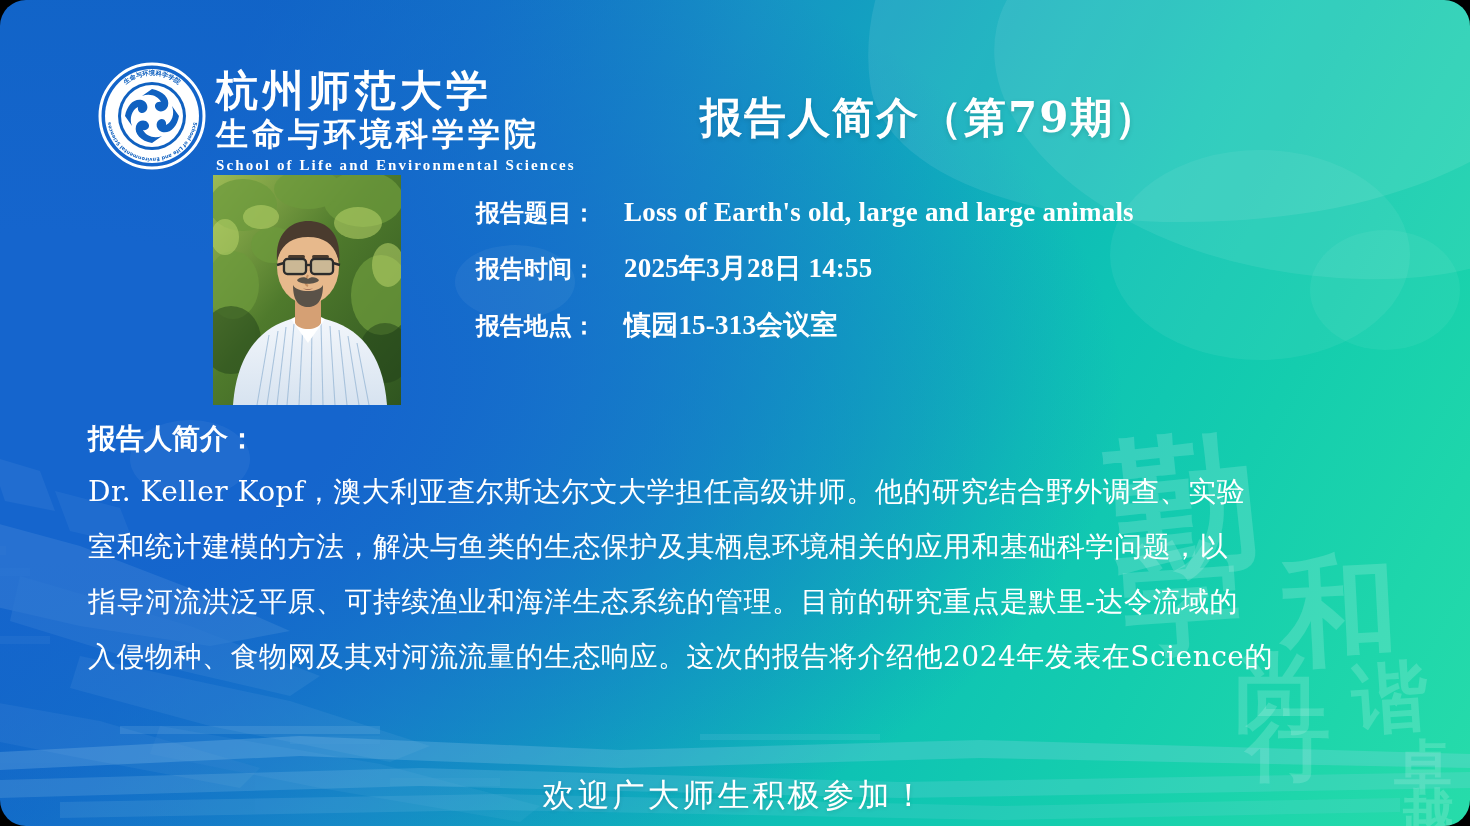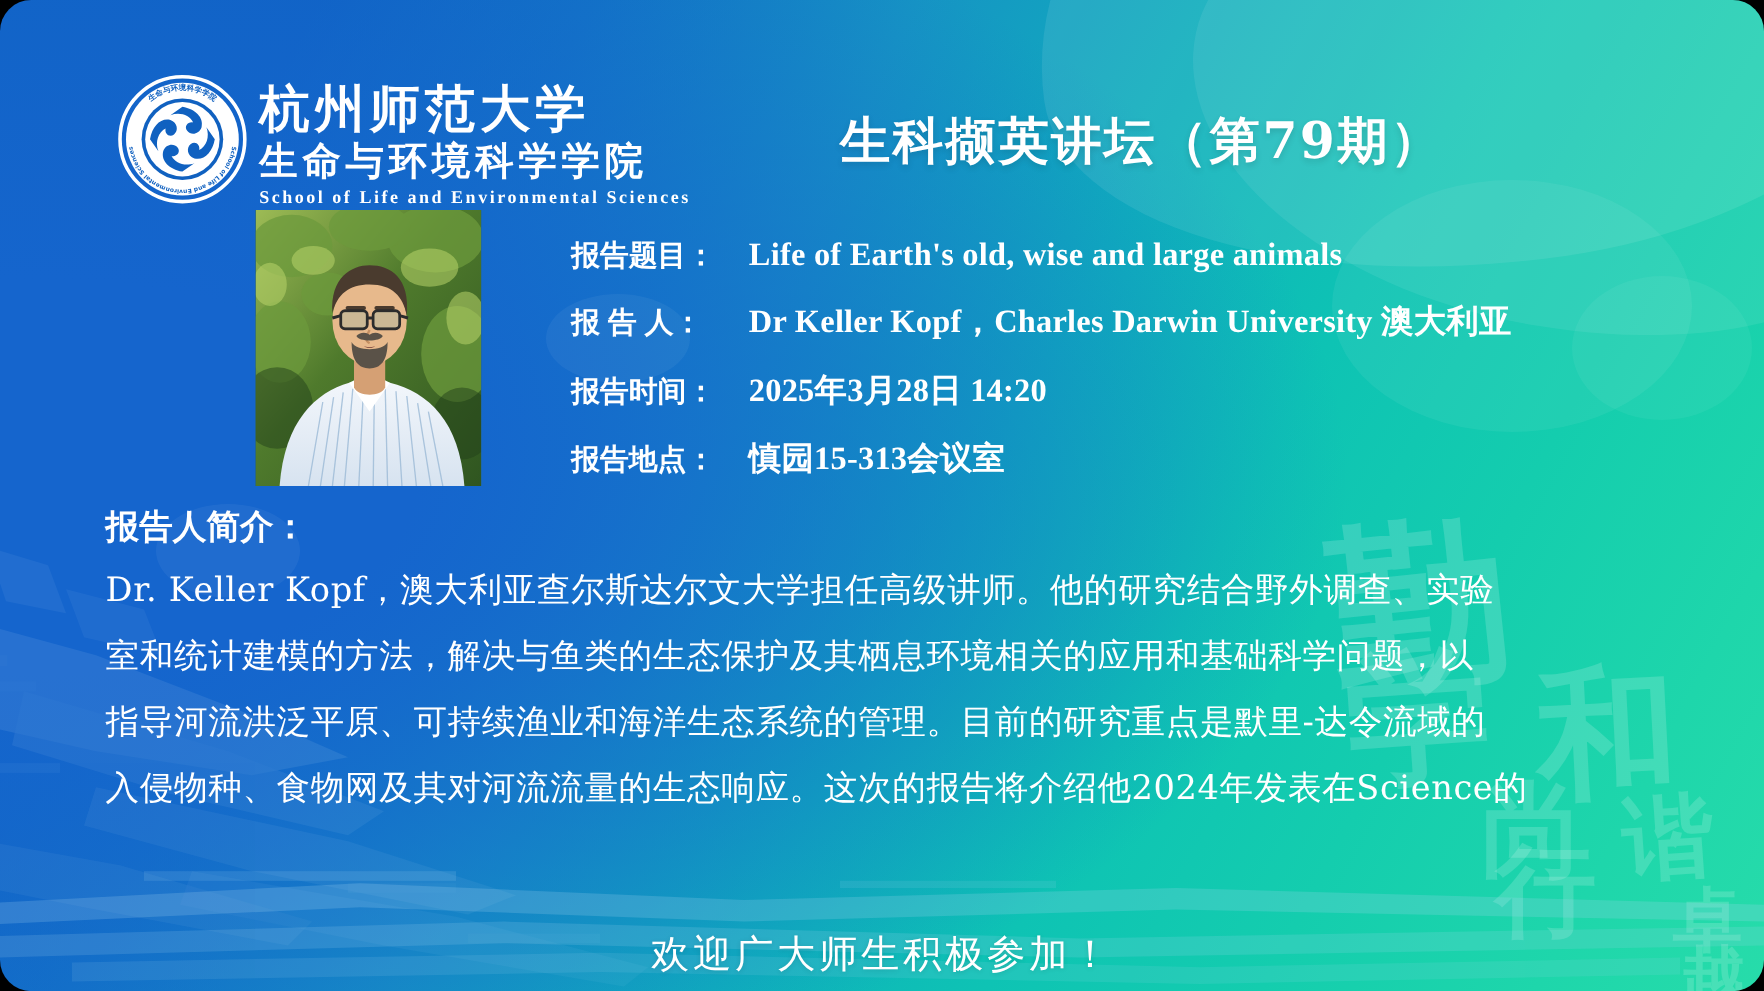--- a/index.html
+++ b/index.html
@@ -189,21 +189,21 @@
         <path id="arcBot" d="M96 54 A42 42 0 0 1 12 54" fill="none"></path>
       </defs>
     </svg>
 
     <div class="school-name">
       <div class="cn-line1">杭州师范大学</div>
       <div class="cn-line2">生命与环境科学学院</div>
       <div class="en-line">School of Life and Environmental Sciences</div>
     </div>
 
-    <div class="poster-title">生科撷英讲坛（第79期）</div>
+    <div class="poster-title">报告人简介（第79期）</div>
   </div>
 
   <div class="portrait">
     <svg viewBox="0 0 188 230" preserveAspectRatio="none">
       <defs>
         <linearGradient id="folig" x1="0" y1="0" x2="1" y2="1">
           <stop offset="0%" stop-color="#9dbb55"></stop>
           <stop offset="45%" stop-color="#4f7a2c"></stop>
           <stop offset="100%" stop-color="#2f5520"></stop>
         </linearGradient>
@@ -275,29 +275,25 @@
 
       <path d="M80 110 C80 126 86 132 95 132 C104 132 110 126 110 110 C106 118 84 118 80 110 Z" fill="#5a5248"></path>
       <path d="M84 105 C86 102 92 101 95 104 C98 101 104 102 106 105 C104 110 86 110 84 105 Z" fill="#5a5248"></path>
       <path d="M89 112 C92 116 98 116 101 112 C99 115 91 115 89 112 Z" fill="#8d5a4a"></path>
     </svg>
   </div>
 
   <div class="info">
     <div class="info-row">
       <span class="info-label">报告题目：</span>
-      <span class="info-value">Life of Earth's old, wise and large animals</span>
-    </div>
-    <div class="info-row">
-      <span class="info-label">报 告 人：</span>
-      <span class="info-value">Dr Keller Kopf，Charles Darwin University 澳大利亚</span>
+      <span class="info-value">Loss of Earth's old, large and large animals</span>
     </div>
     <div class="info-row">
       <span class="info-label">报告时间：</span>
-      <span class="info-value">2025年3月28日 14:20</span>
+      <span class="info-value">2025年3月28日 14:55</span>
     </div>
     <div class="info-row">
       <span class="info-label">报告地点：</span>
       <span class="info-value">慎园15-313会议室</span>
     </div>
   </div>
 
   <div class="bio">
     <div class="bio-head">报告人简介：</div>
     <div class="bio-line">Dr. Keller Kopf，澳大利亚查尔斯达尔文大学担任高级讲师。他的研究结合野外调查、实验</div>

